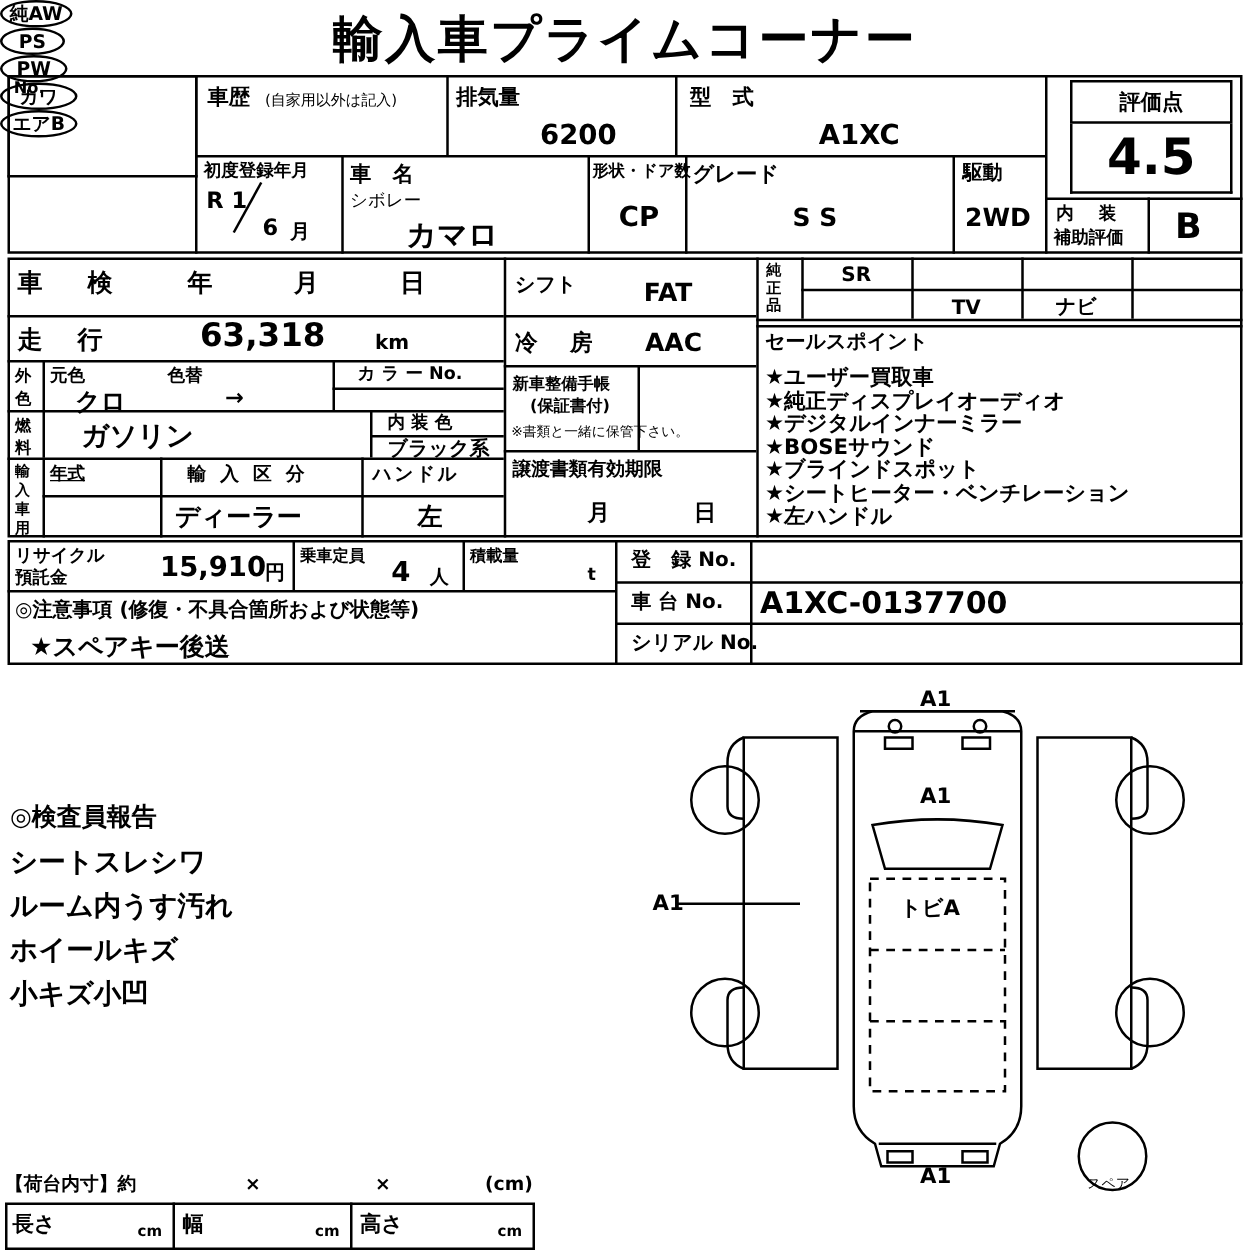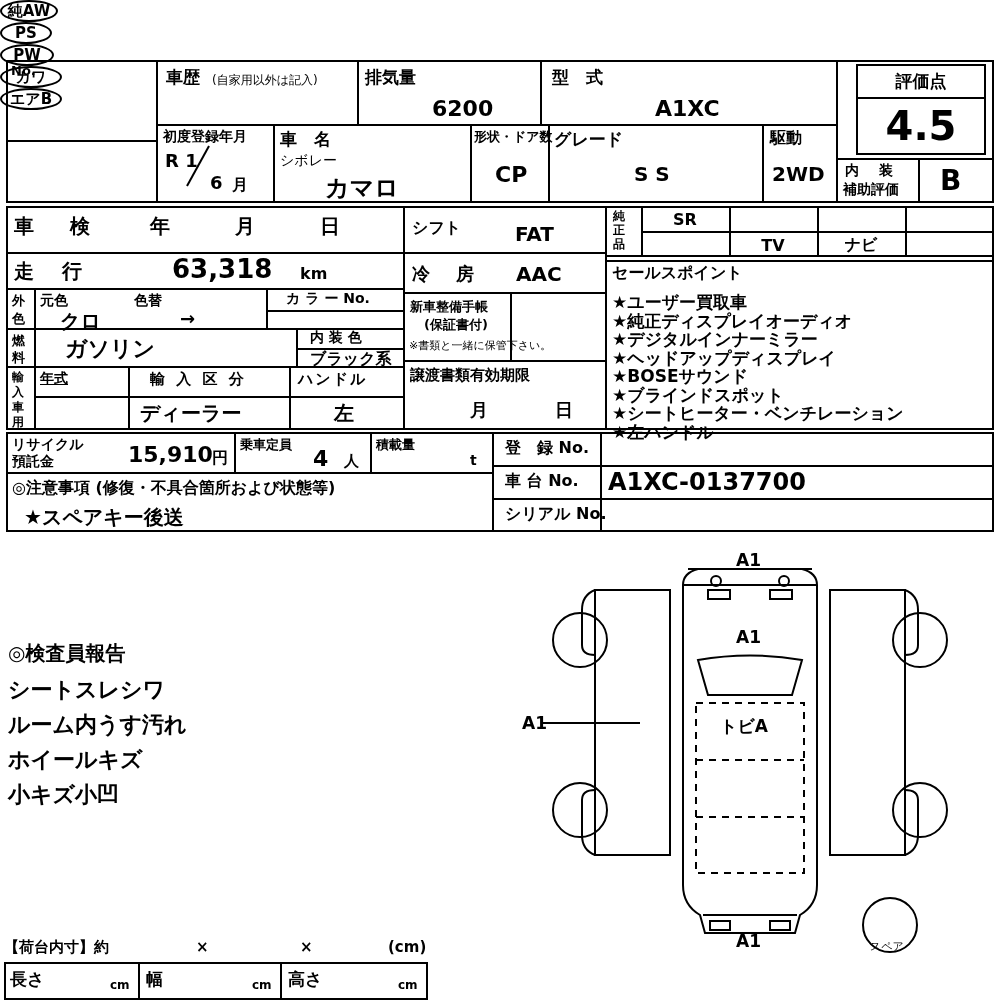--- a/index.html
+++ b/index.html
@@ -45,20 +45,21 @@
   ul.sales{margin:0;padding:0;}
 
   .diag{position:absolute;}
   svg{display:block;}
 </style>
 </head>
 <body>
 
 <div class="sheet">
 
+  <div class="title">輸入車プライムコーナー</div>
 
   <div class="bx" style="left:6px;top:60px;width:988px;height:143px;"></div>
 
   <div class="bx" style="left:6px;top:60px;width:152px;height:82px;border-right:none;border-bottom:none;"></div>
   <div class="vline" style="left:156px;top:60px;height:82px;"></div>
   <div class="hline" style="left:6px;top:140px;width:152px;"></div>
   <div class="lbl f13 bold" style="left:11px;top:63px;">No.</div>
 
   <div class="vline" style="left:156px;top:60px;height:143px;"></div>
   <div class="hline" style="left:156px;top:124px;width:680px;"></div>
@@ -124,21 +125,21 @@
   <div class="hline" style="left:6px;top:288px;width:397px;"></div>
   <div class="hline" style="left:6px;top:328px;width:397px;"></div>
   <div class="hline" style="left:6px;top:366px;width:397px;"></div>
 
   <div class="lbl f20 bold sp8" style="left:14px;top:213px;">車　検</div>
   <div class="lbl f20 bold" style="left:150px;top:213px;">年</div>
   <div class="lbl f20 bold" style="left:235px;top:213px;">月</div>
   <div class="lbl f20 bold" style="left:320px;top:213px;">日</div>
 
   <div class="lbl f20 bold sp4" style="left:14px;top:258px;">走　行</div>
-  <div class="lbl f26 bold" style="left:172px;top:254px;">63,318</div>
+  <div class="lbl f26 bold" style="left:160px;top:254px;">63,318</div>
   <div class="lbl f16 bold" style="left:300px;top:264px;">km</div>
 
   <div class="vline" style="left:34px;top:288px;height:40px;"></div>
   <div class="lbl f13 bold" style="left:12px;top:292px;">外</div>
   <div class="lbl f13 bold" style="left:12px;top:310px;">色</div>
   <div class="lbl f14 bold" style="left:40px;top:292px;">元色</div>
   <div class="lbl f14 bold" style="left:134px;top:292px;">色替</div>
   <div class="lbl f20 bold" style="left:60px;top:308px;">クロ</div>
   <div class="lbl f18 bold" style="left:180px;top:308px;">→</div>
   <div class="vline" style="left:266px;top:288px;height:40px;"></div>
@@ -212,21 +213,20 @@
   <div class="lbl f16 bold c" style="left:817px;top:234px;width:88px;height:22px;">ナビ</div>
   <div class="pill" style="left:912px;top:234px;width:62px;height:22px;">
     <span class="f15 bold">エアB</span>
   </div>
 
   <div class="lbl f16 bold" style="left:612px;top:263px;">セールスポイント</div>
   <ul class="sales" style="position:absolute;left:612px;top:282px;width:380px;">
     <li class="f17 bold" style="line-height:18.5px;margin-top:11px;">★ユーザー買取車</li>
     <li class="f17 bold" style="line-height:18.5px;">★純正ディスプレイオーディオ</li>
     <li class="f17 bold" style="line-height:18.5px;">★デジタルインナーミラー</li>
-    <li class="f17 bold" style="line-height:18.5px;">★ヘッドアップディスプレイ</li>
     <li class="f17 bold" style="line-height:18.5px;">★BOSEサウンド</li>
     <li class="f17 bold" style="line-height:18.5px;">★ブラインドスポット</li>
     <li class="f17 bold" style="line-height:18.5px;">★シートヒーター・ベンチレーション</li>
     <li class="f17 bold" style="line-height:18.5px;">★左ハンドル</li>
   </ul>
 
   <div class="bx" style="left:6px;top:432px;width:988px;height:100px;"></div>
   <div class="vline" style="left:492px;top:432px;height:100px;"></div>
   <div class="hline" style="left:6px;top:472px;width:486px;"></div>
   <div class="hline" style="left:492px;top:465px;width:502px;"></div>

